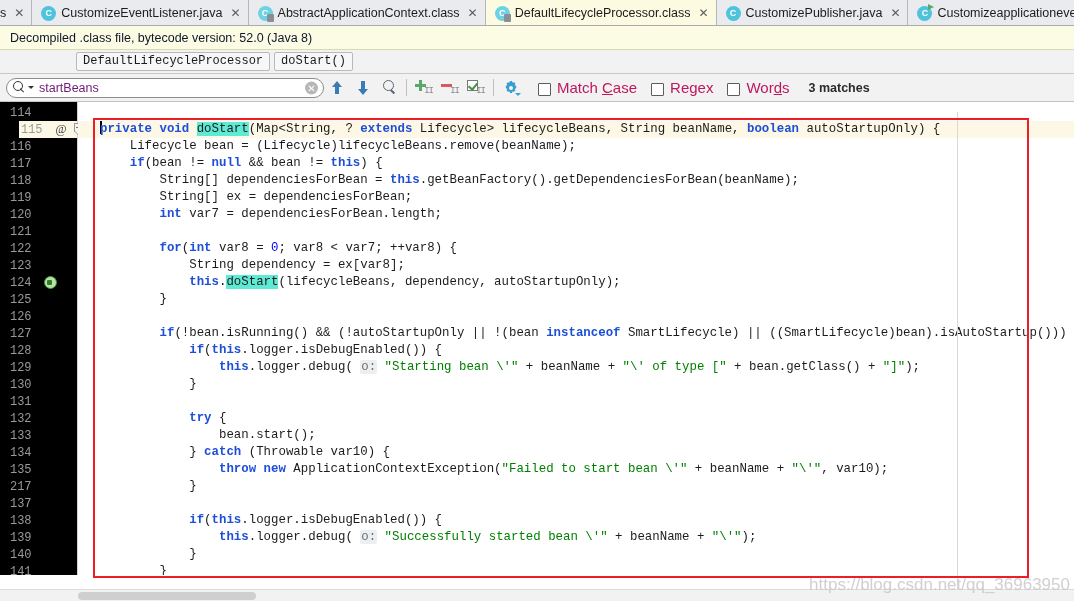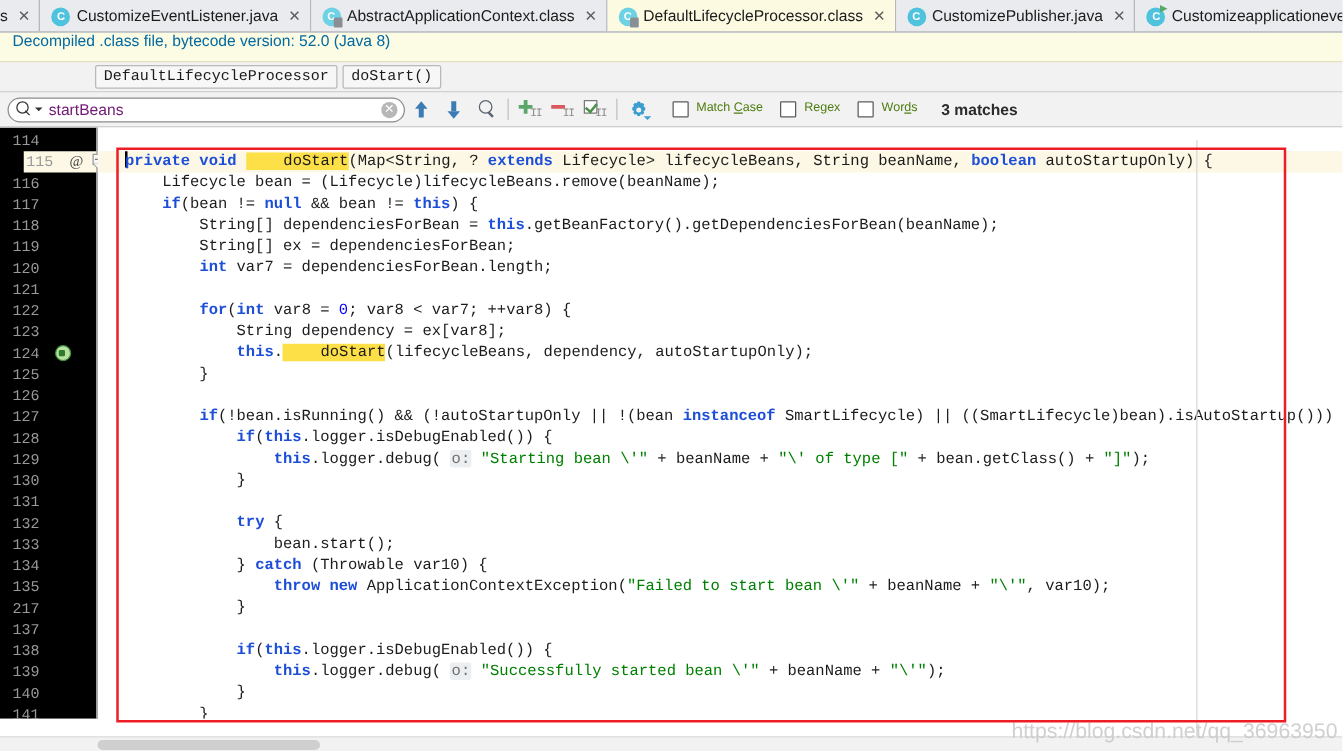--- a/index.html
+++ b/index.html
@@ -81,24 +81,24 @@
     border-top: 3.5px solid transparent;
     border-bottom: 3.5px solid transparent;
   }
 
   
   .notice {
     height: 24px;
     background: #fcfbe3;
     border-bottom: 1px solid #d9d7b6;
     display: flex;
-    align-items: flex-start;
+    align-items: center;
     padding-left: 10px;
     font-size: 12.5px;
-    color: #0369a1;
+    color: #0f172a;
   }
 
   
   .breadcrumbbar {
     height: 24px;
     background: #f2f2f2;
     border-bottom: 1px solid #c8c8c8;
     display: flex;
     align-items: center;
     padding-left: 76px;
@@ -307,25 +307,25 @@
   .gear-caret {
     position: absolute; right: -2px; bottom: -1px;
     width: 0; height: 0;
     border-left: 3px solid transparent;
     border-right: 3px solid transparent;
     border-top: 3.5px solid #3c9dd0;
   }
 
   .chk-opt {
     display: inline-flex;
-    align-items: flex-start;
+    align-items: flex-end;
     gap: 6px;
     margin-left: 14px;
-    font-size: 10px;
-    color: #4d7c0f;
+    font-size: 15px;
+    color: #be185d;
     cursor: pointer;
     white-space: nowrap;
   }
   .chk-box {
     width: 13px; height: 13px;
     border: 1.3px solid #5c5c5c;
     background: #ffffff;
     border-radius: 1px;
     flex: 0 0 auto;
   }
@@ -440,21 +440,21 @@
   .kw  { color: #1d4ed8; font-weight: bold; }
   .str { color: #008000; }
   .num { color: #0000ff; }
   .hint {
     background: #eceff1;
     color: #707070;
     border-radius: 2px;
     font-style: normal;
     padding: 0 1px;
   }
-  .match-hl { background: #fde047; padding-left: 30px; }
+  .match-hl { background: #5eead4; }
   .caret {
     display: inline-block;
     width: 0;
     border-left: 2px solid #000;
     height: 13px;
     vertical-align: -2px;
     margin-right: -2px;
   }
 
   

